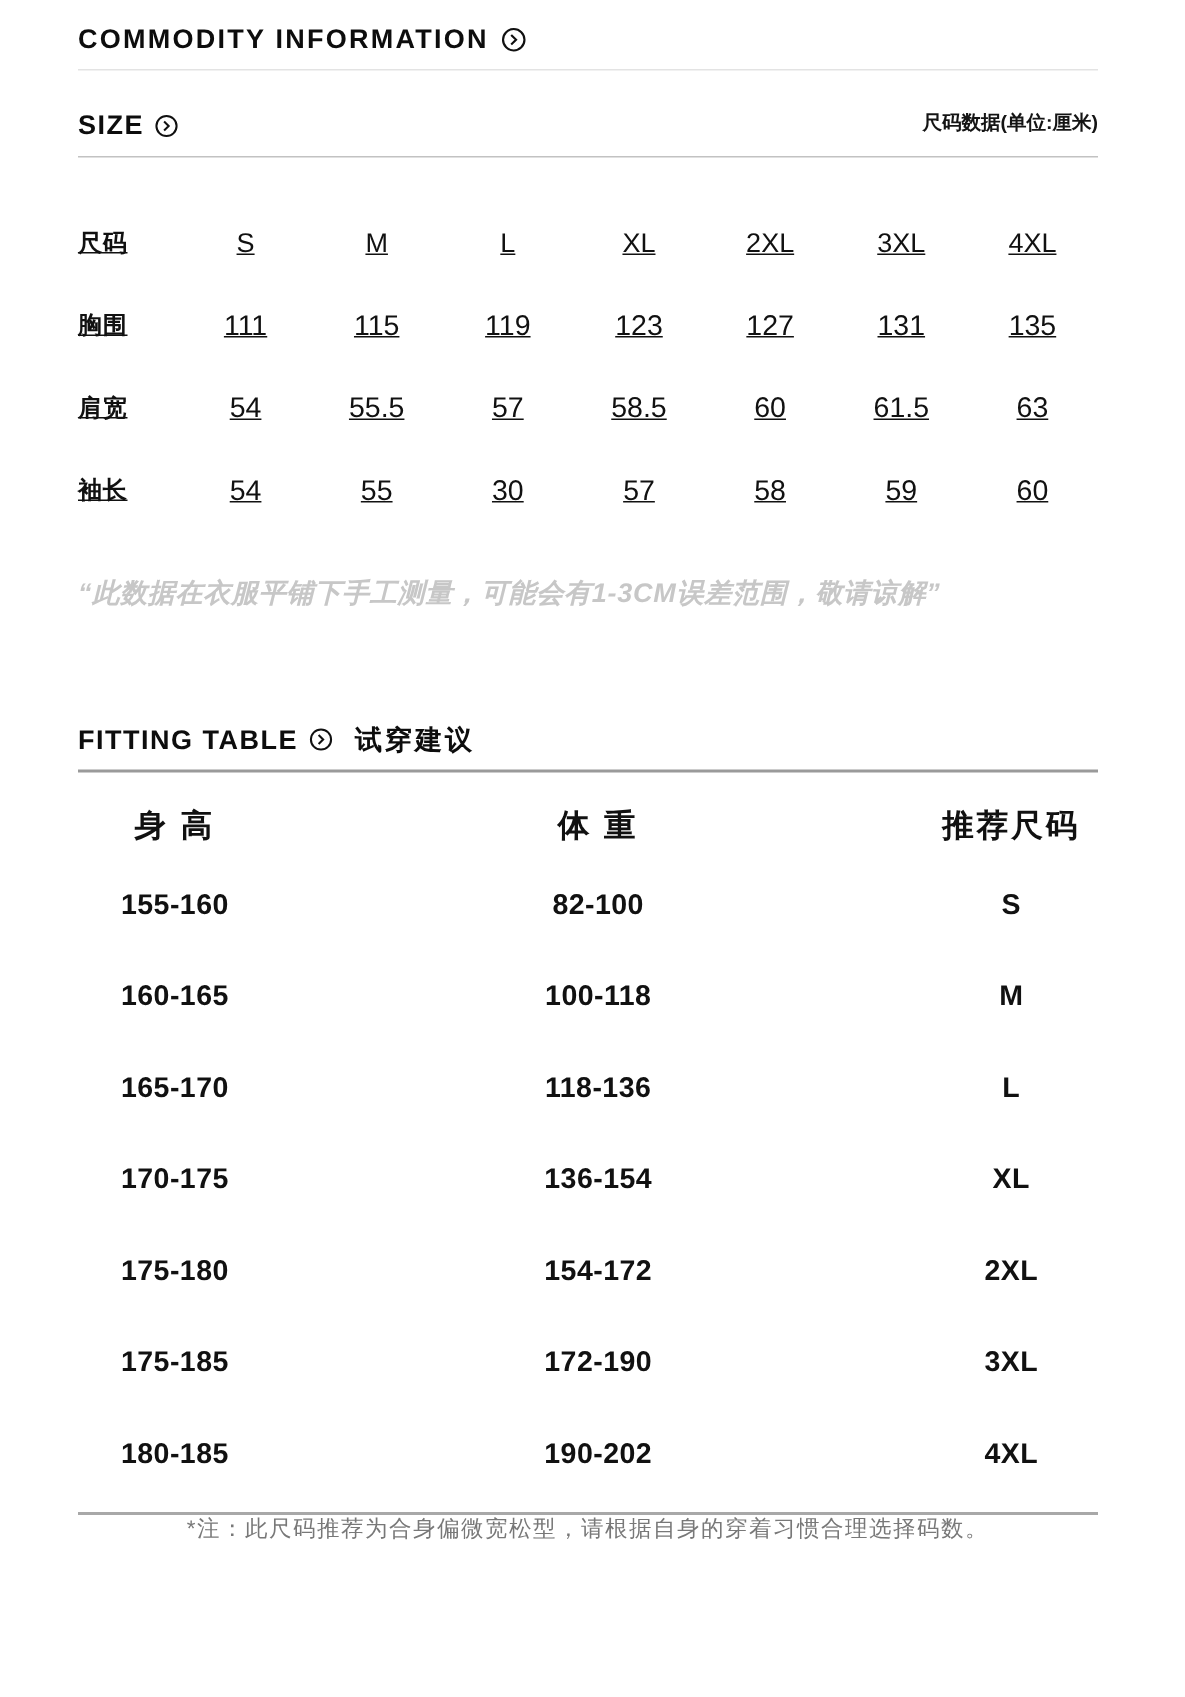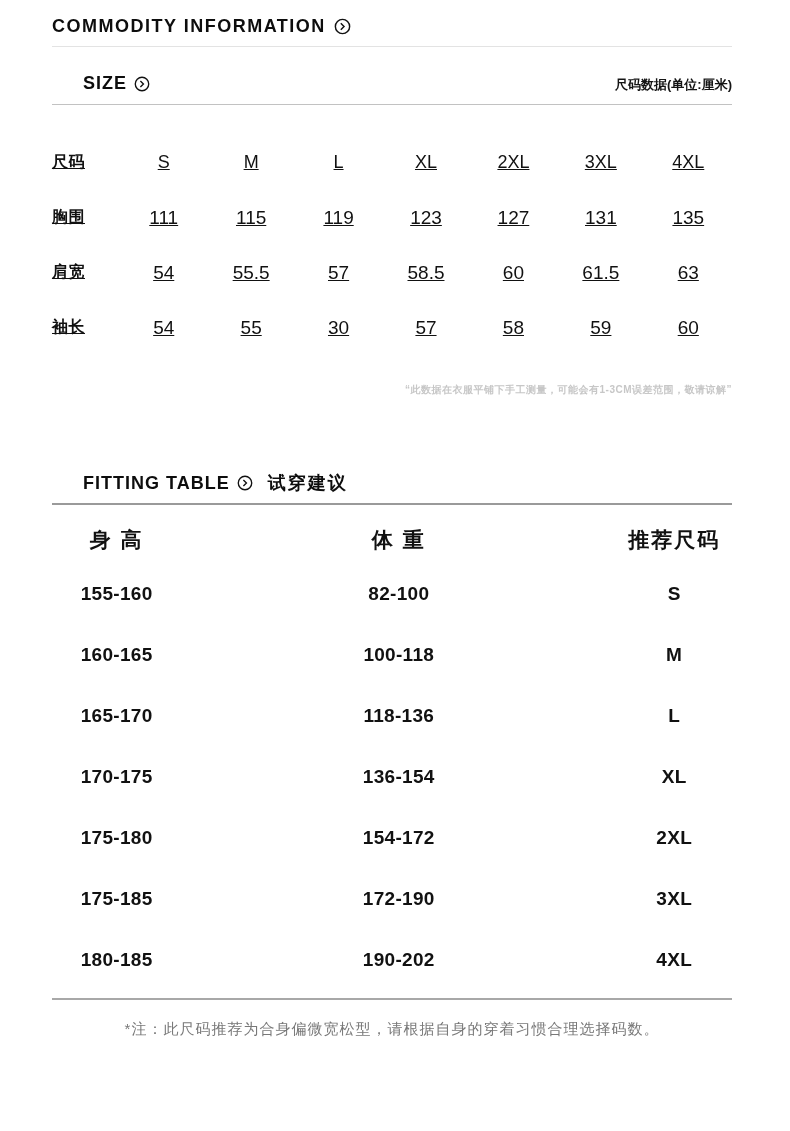--- a/index.html
+++ b/index.html
@@ -20,21 +20,21 @@
   .icon-circle-arrow { display: inline-block; vertical-align: middle; }
 
   hr { border: none; }
   .hr-light  { border-top: 1px solid #e3e3e3; margin-top: 9px; }
   .hr-med    { border-top: 1px solid #c2c2c2; margin-top: 10px; }
   .hr-dark   { border-top: 2px solid #9a9a9a; margin-top: 8px; }
   .hr-bottom { border-top: 2px solid #a8a8a8; margin-top: 8px; }
 
   .sec-head {
     margin-top: 26px;
-    display: flex; align-items: flex-end; justify-content: space-between; margin-left: 31px;
+    display: flex; align-items: flex-start; justify-content: space-between;
   }
   .sec-title {
     font-size: 18px; font-weight: bold; letter-spacing: 1px; color: #0d0d0d;
     display: flex; align-items: center; gap: 7px;
   }
   .sec-title .zh { letter-spacing: 2px; margin-left: 8px; }
   .unit-label { font-size: 13px; font-weight: bold; color: #141414; }
 
   
   .size-table { margin-top: 30px; }
@@ -44,40 +44,39 @@
     align-items: center;
     height: 55px;
     text-decoration: underline;
   }
   .size-row .lbl { font-size: 16px; font-weight: bold; text-align: left; letter-spacing: 0.5px; }
   .size-row .val { font-size: 19px; font-weight: 400; text-align: center; }
   .size-row.hdr .val { font-size: 18px; }
 
   .measure-note {
     margin-top: 28px;
-    text-align: right;
-    font-size: 10px; font-weight: bold; color: #c7c7c7; letter-spacing: 0.5px;
+    text-align: left;
+    font-size: 18px; font-weight: bold; color: #c7c7c7; letter-spacing: 0.5px; font-style: italic;
   }
 
   
   .fitting-head { margin-top: 74px; }
   .fit-table { margin-top: 12px; }
   .fit-row {
     display: grid;
     grid-template-columns: 19% 64% 17%;
     align-items: center;
   }
   .fit-row.hdr { height: 46px; }
   .fit-row.data { height: 61px; }
   .fit-row > div { text-align: center; }
   .fit-row.hdr > div { font-size: 21px; font-weight: bold; letter-spacing: 2px; }
   .fit-row.data > div { font-size: 19px; font-weight: 700; letter-spacing: 0.3px; }
 
   .footnote {
-    margin-top: 20px;
     text-align: center;
     font-size: 15px; color: #787878; letter-spacing: 1px;
   }
 </style>
 </head>
 <body>
 
 <div class="container">
   <div class="inner">
 

